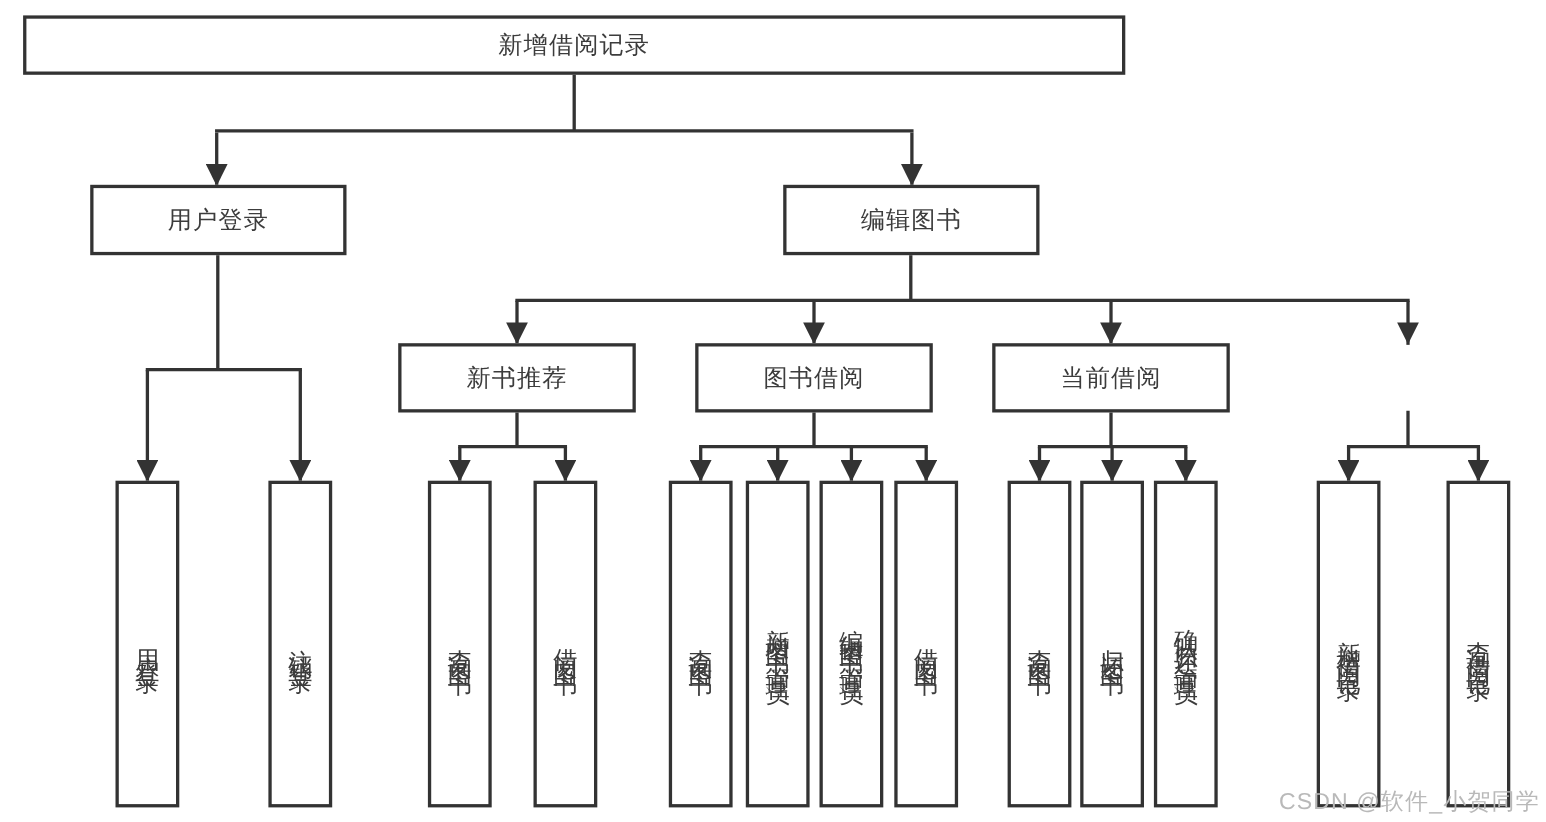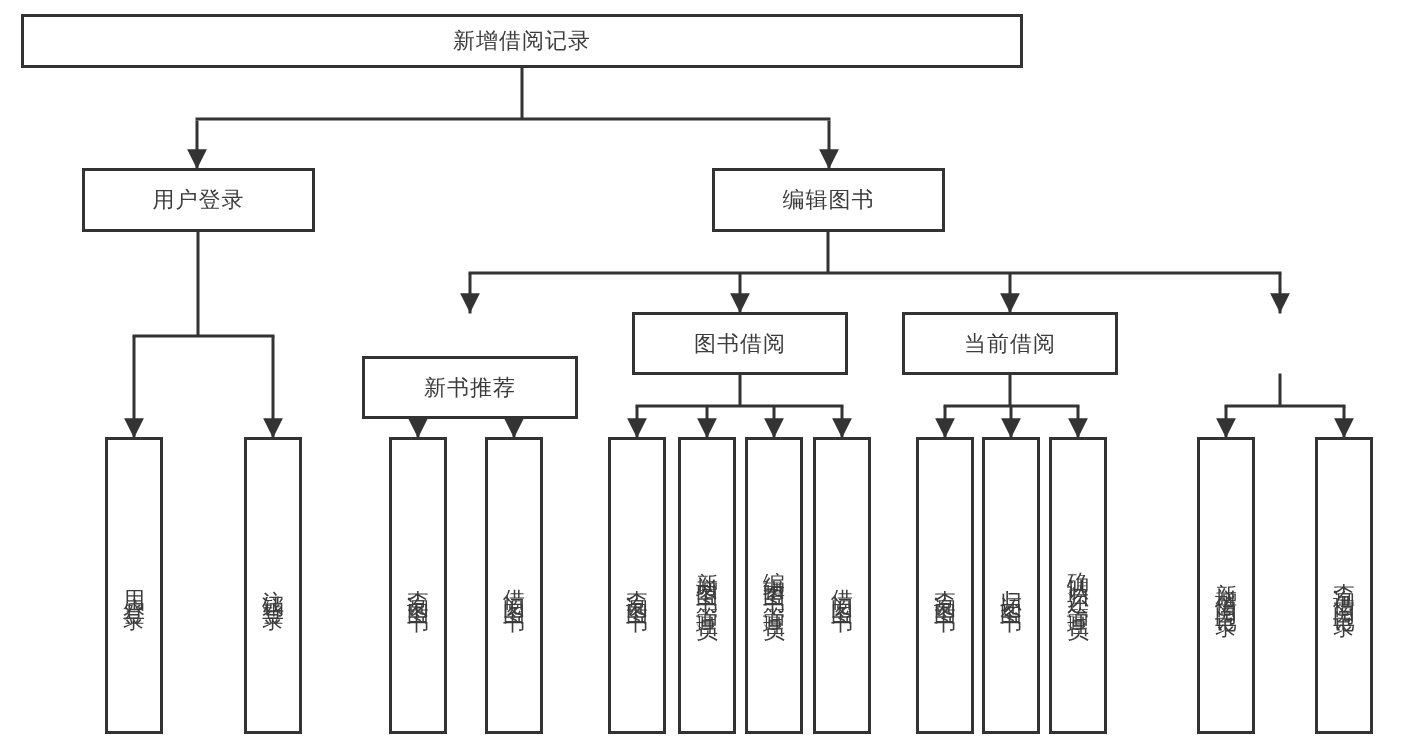--- a/index.html
+++ b/index.html
@@ -34,21 +34,21 @@
     text-orientation: mixed;
     letter-spacing: 7px;
     font-size: 22px;
     line-height: 1;
     color: #3c3c3c;
   }
   
   .n-root   { left: 21px;   top: 14px;  width: 1002px; height: 54px; }
   .n-user   { left: 82px;   top: 168px; width: 233px;  height: 64px; }
   .n-book   { left: 712px;  top: 168px; width: 233px;  height: 64px; }
-  .n-nbr    { left: 362px;  top: 312px; width: 216px;  height: 63px; margin-top: 44px; }
+  .n-nbr    { left: 362px;  top: 312px; width: 216px;  height: 63px; }
   .n-bb     { left: 632px;  top: 312px; width: 216px;  height: 63px; }
   .n-cb     { left: 902px;  top: 312px; width: 216px;  height: 63px; }
   .n-br     { left: 1172px; top: 312px; width: 216px;  height: 63px; }
   .leaf     { top: 437px; width: 58px; height: 297px; }
   .l-u1 { left: 105px; }  .l-u2 { left: 244px; }
   .l-n1 { left: 389px; }  .l-n2 { left: 485px; }
   .l-b1 { left: 608px; }  .l-b2 { left: 678px; }  .l-b3 { left: 745px; }  .l-b4 { left: 813px; }
   .l-c1 { left: 916px; }  .l-c2 { left: 982px; }  .l-c3 { left: 1049px; }
   .l-r1 { left: 1197px; } .l-r2 { left: 1315px; }
   .watermark {
@@ -168,14 +168,15 @@
     <span>确认归还（管理员）</span>
   </div>
 
   <div class="box leaf l-r1">
     <span>新增借阅记录</span>
   </div>
   <div class="box leaf l-r2">
     <span>查询借阅记录</span>
   </div>
 
+  <div class="watermark">CSDN @软件_小贺同学</div>
 
 </div>
 
 </body></html>

